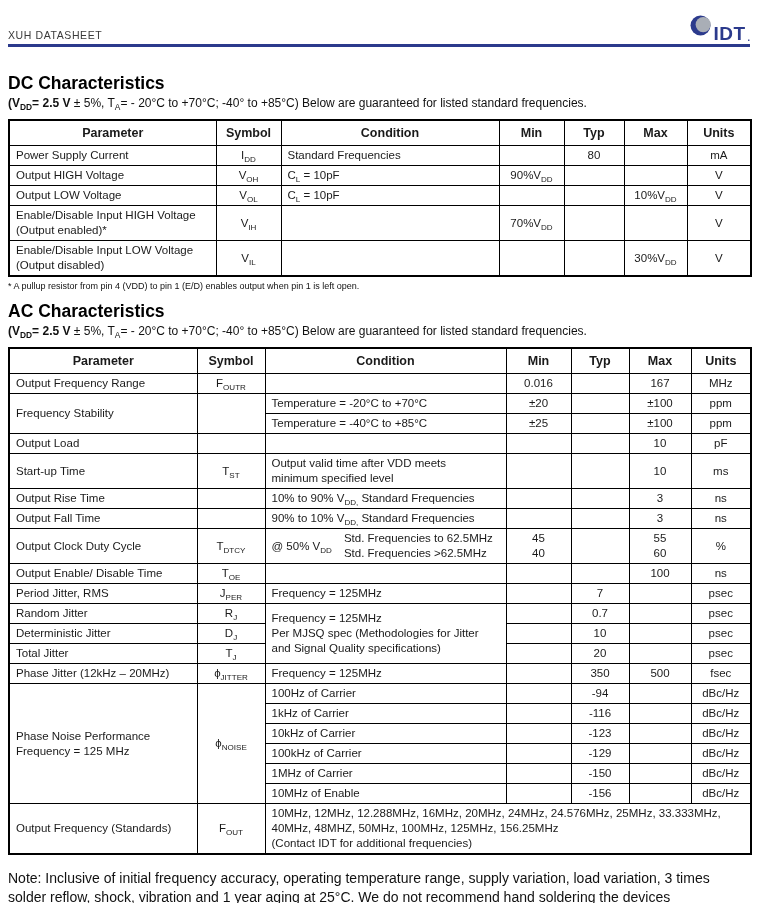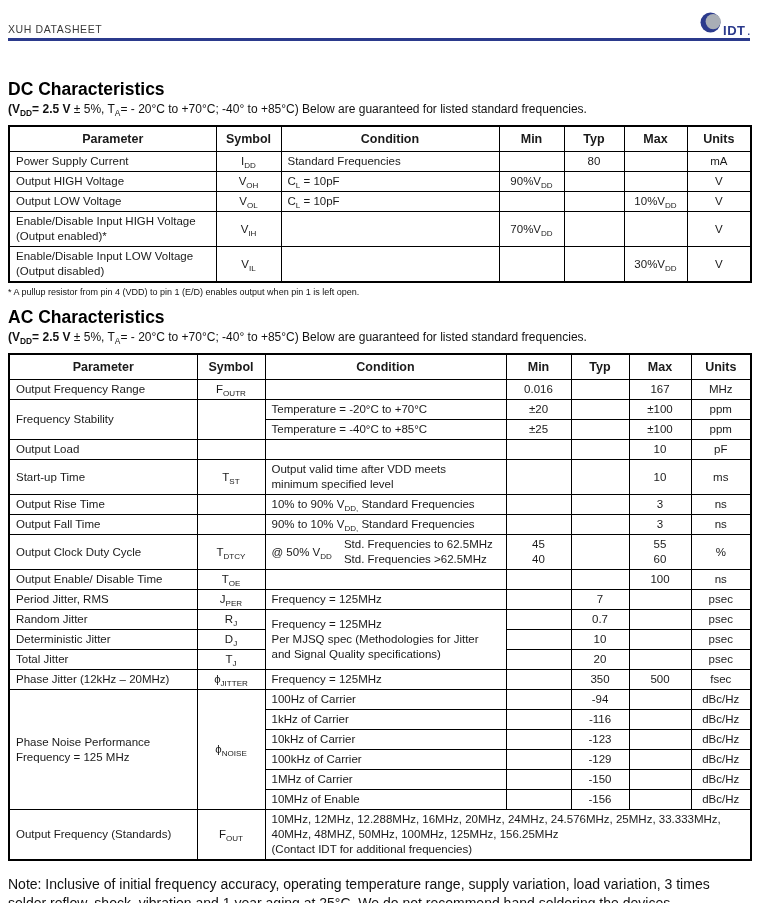--- a/index.html
+++ b/index.html
@@ -12,26 +12,26 @@
   }
   .page { padding: 0 8px; }
 
   
   .topbar {
     display: flex; justify-content: space-between; align-items: flex-end;
     padding: 8px 0 1px 0;
   }
   .doc-title { font-size: 10.5px; color: #3a3a3a; letter-spacing: 0.6px; padding-bottom: 2px; }
   .logo { display: flex; align-items: center; gap: 2px; }
-  .logo-text { font-size: 13px; font-weight: 800; color: var(--navy, #2b3a8c); letter-spacing: 0.5px; line-height: 1; margin-top: 16px; }
+  .logo-text { font-size: 19px; font-weight: 800; color: var(--navy, #2b3a8c); letter-spacing: 0.5px; line-height: 1; margin-top: 16px; }
   .logo-suffix { font-size: 9px; font-weight: 800; color: var(--navy, #2b3a8c); align-self: flex-end; }
   .rule { height: 3px; background: var(--navy, #2b3a8c); margin: 0; }
 
   
-  .section-title { font-size: 17.5px; font-weight: bold; color: #000; margin-top: 38px; }
+  .section-title { font-size: 17.5px; font-weight: bold; color: #000; margin-top: 26px; }
   .section-title.ac { margin-top: 10px; }
   .subtitle { font-size: 12px; margin: 2px 0 9px 0; color: #111; }
 
   
   table.spec {
     width: 742px; border-collapse: collapse; table-layout: fixed;
     border: 2px solid #000;
   }
   table.spec th, table.spec td {
     border: 1px solid #000;

